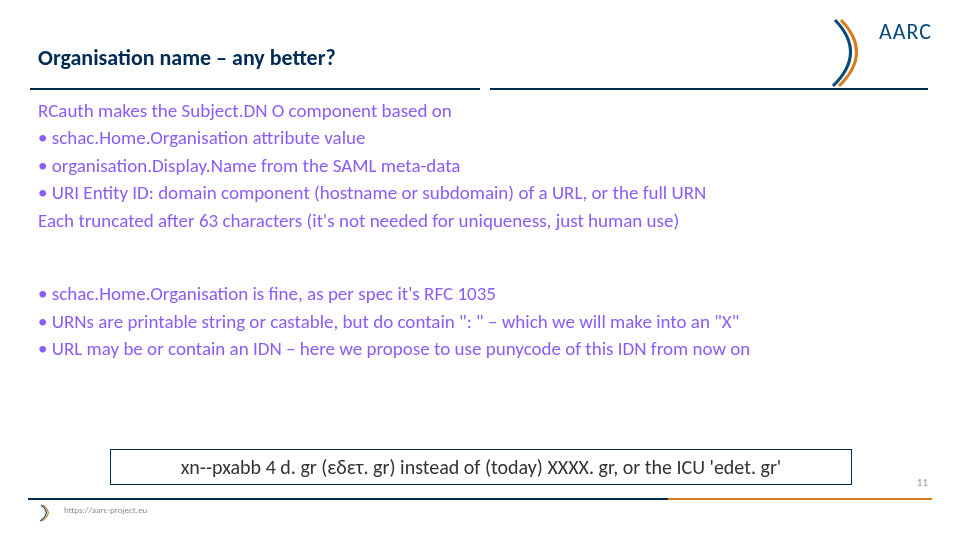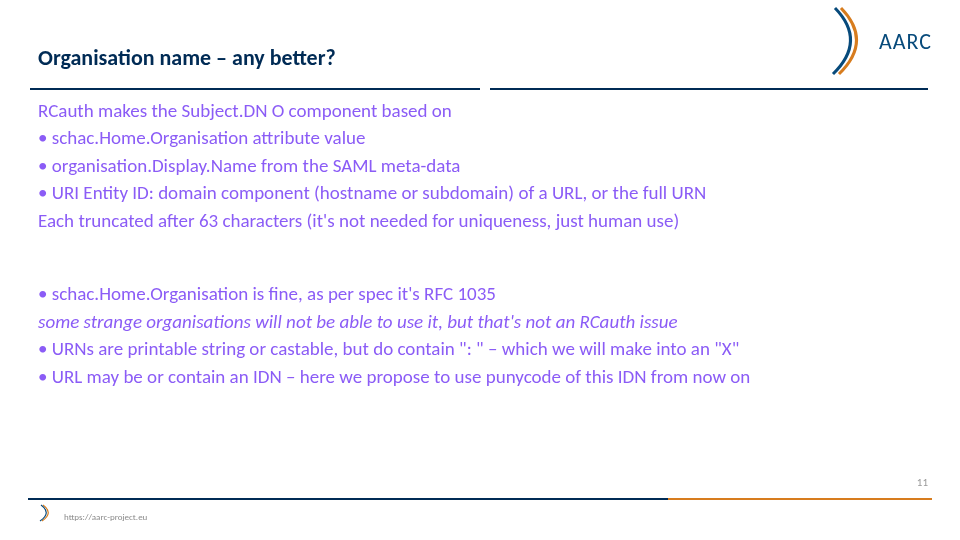--- a/index.html
+++ b/index.html
@@ -1,35 +1,35 @@
 <!DOCTYPE html>
 <html><head>
 <meta charset="utf-8">
 <style>
   html,body{margin:0;padding:0;width:960px;height:540px;font-family:Calibri,"Segoe UI",Arial,sans-serif;color:#3b3b3b;background:#fff;overflow:hidden}
   .slide{position:relative;width:960px;height:540px}
   .title{position:absolute;left:38px;top:44px;font-size:22px;font-weight:700;color:#002b55}
-  .logo{position:absolute;right:28px;top:6px;display:flex;align-items:center}
+  .logo{position:absolute;right:28px;top:18px;display:flex;align-items:flex-start}
   .logo .arc{width:46px;height:70px;position:relative;margin-right:4px}
   .arc svg{position:absolute;top:0;left:0}
   .logo-text{font-size:22px;font-weight:400;color:#074a7b;letter-spacing:1px}
   .underline-row{position:absolute;left:30px;top:88px;width:900px;height:6px}
   .uline-left{position:absolute;left:0;top:0;width:450px;height:2px;background:#002b55}
   .uline-right{position:absolute;left:460px;top:0;width:438px;height:2px;background:#002b55}
   .body{position:absolute;left:38px;top:98px;width:890px;font-size:19px;line-height:1.34;color:#8b5cf6}
   .body p{margin:0 0 2px 0}
   .bullet{margin:0 0 2px 0}
   .bullet::before{content:"• ";}
   .sub{font-style:italic;margin-left:18px}
   .block2{margin-top:48px}
   .callout{position:absolute;left:110px;top:449px;width:740px;height:34px;border:1px solid #002b55;text-align:center;font-size:20px;line-height:34px;color:#333}
   .footer-line{position:absolute;left:28px;top:498px;width:904px;height:2px}
   .f-blue{position:absolute;left:0;top:0;width:640px;height:2px;background:#002b55}
   .f-orange{position:absolute;left:640px;top:0;width:264px;height:2px;background:#d77c1e}
-  .footer-logo{position:absolute;left:38px;top:504px;display:flex;align-items:flex-end;color:#8a8a8a;font-size:9px}
+  .footer-logo{position:absolute;left:38px;top:504px;display:flex;align-items:flex-start;color:#8a8a8a;font-size:9px}
   .footer-logo .mini{width:18px;height:18px;margin-right:8px}
   .pagenum{position:absolute;right:32px;top:476px;font-size:11px;color:#9a9a9a}
 </style>
 </head>
 <body>
 <div class="slide">
 
   <div class="logo">
     <div class="arc">
       <svg width="46" height="70" viewBox="0 0 46 70">
@@ -49,26 +49,26 @@
 
   <div class="body">
     <p>RCauth makes the Subject.DN O component based on</p>
     <p class="bullet">schac.Home.Organisation attribute value</p>
     <p class="bullet">organisation.Display.Name from the SAML meta-data</p>
     <p class="bullet">URI Entity ID: domain component (hostname or subdomain) of a URL, or the full URN</p>
     <p>Each truncated after 63 characters (it's not needed for uniqueness, just human use)</p>
 
     <div class="block2">
       <p class="bullet">schac.Home.Organisation is fine, as per spec it's RFC 1035</p>
-      <p class="sub">some strange organisations will not be able to use it, but that's not an RCauth issue</p>
       <p class="bullet">URNs are printable string or castable, but do contain ": " – which we will make into an "X"</p>
       <p class="bullet">URL may be or contain an IDN – here we propose to use punycode of this IDN from now on</p>
     </div>
   </div>
 
+  <div class="callout">xn--pxabb 4 d. gr (εδετ. gr) instead of (today) XXXX. gr, or the ICU 'edet. gr'</div>
 
   <div class="footer-line">
     <div class="f-blue"></div>
       <div class="f-orange"></div>
   </div>
 
   <div class="footer-logo">
     <div class="mini">
       <svg width="18" height="18" viewBox="0 0 18 18">
         <path d="M4 17 Q 16 9 5 1" stroke="#d77c1e" stroke-width="1.2" fill="none"></path>

